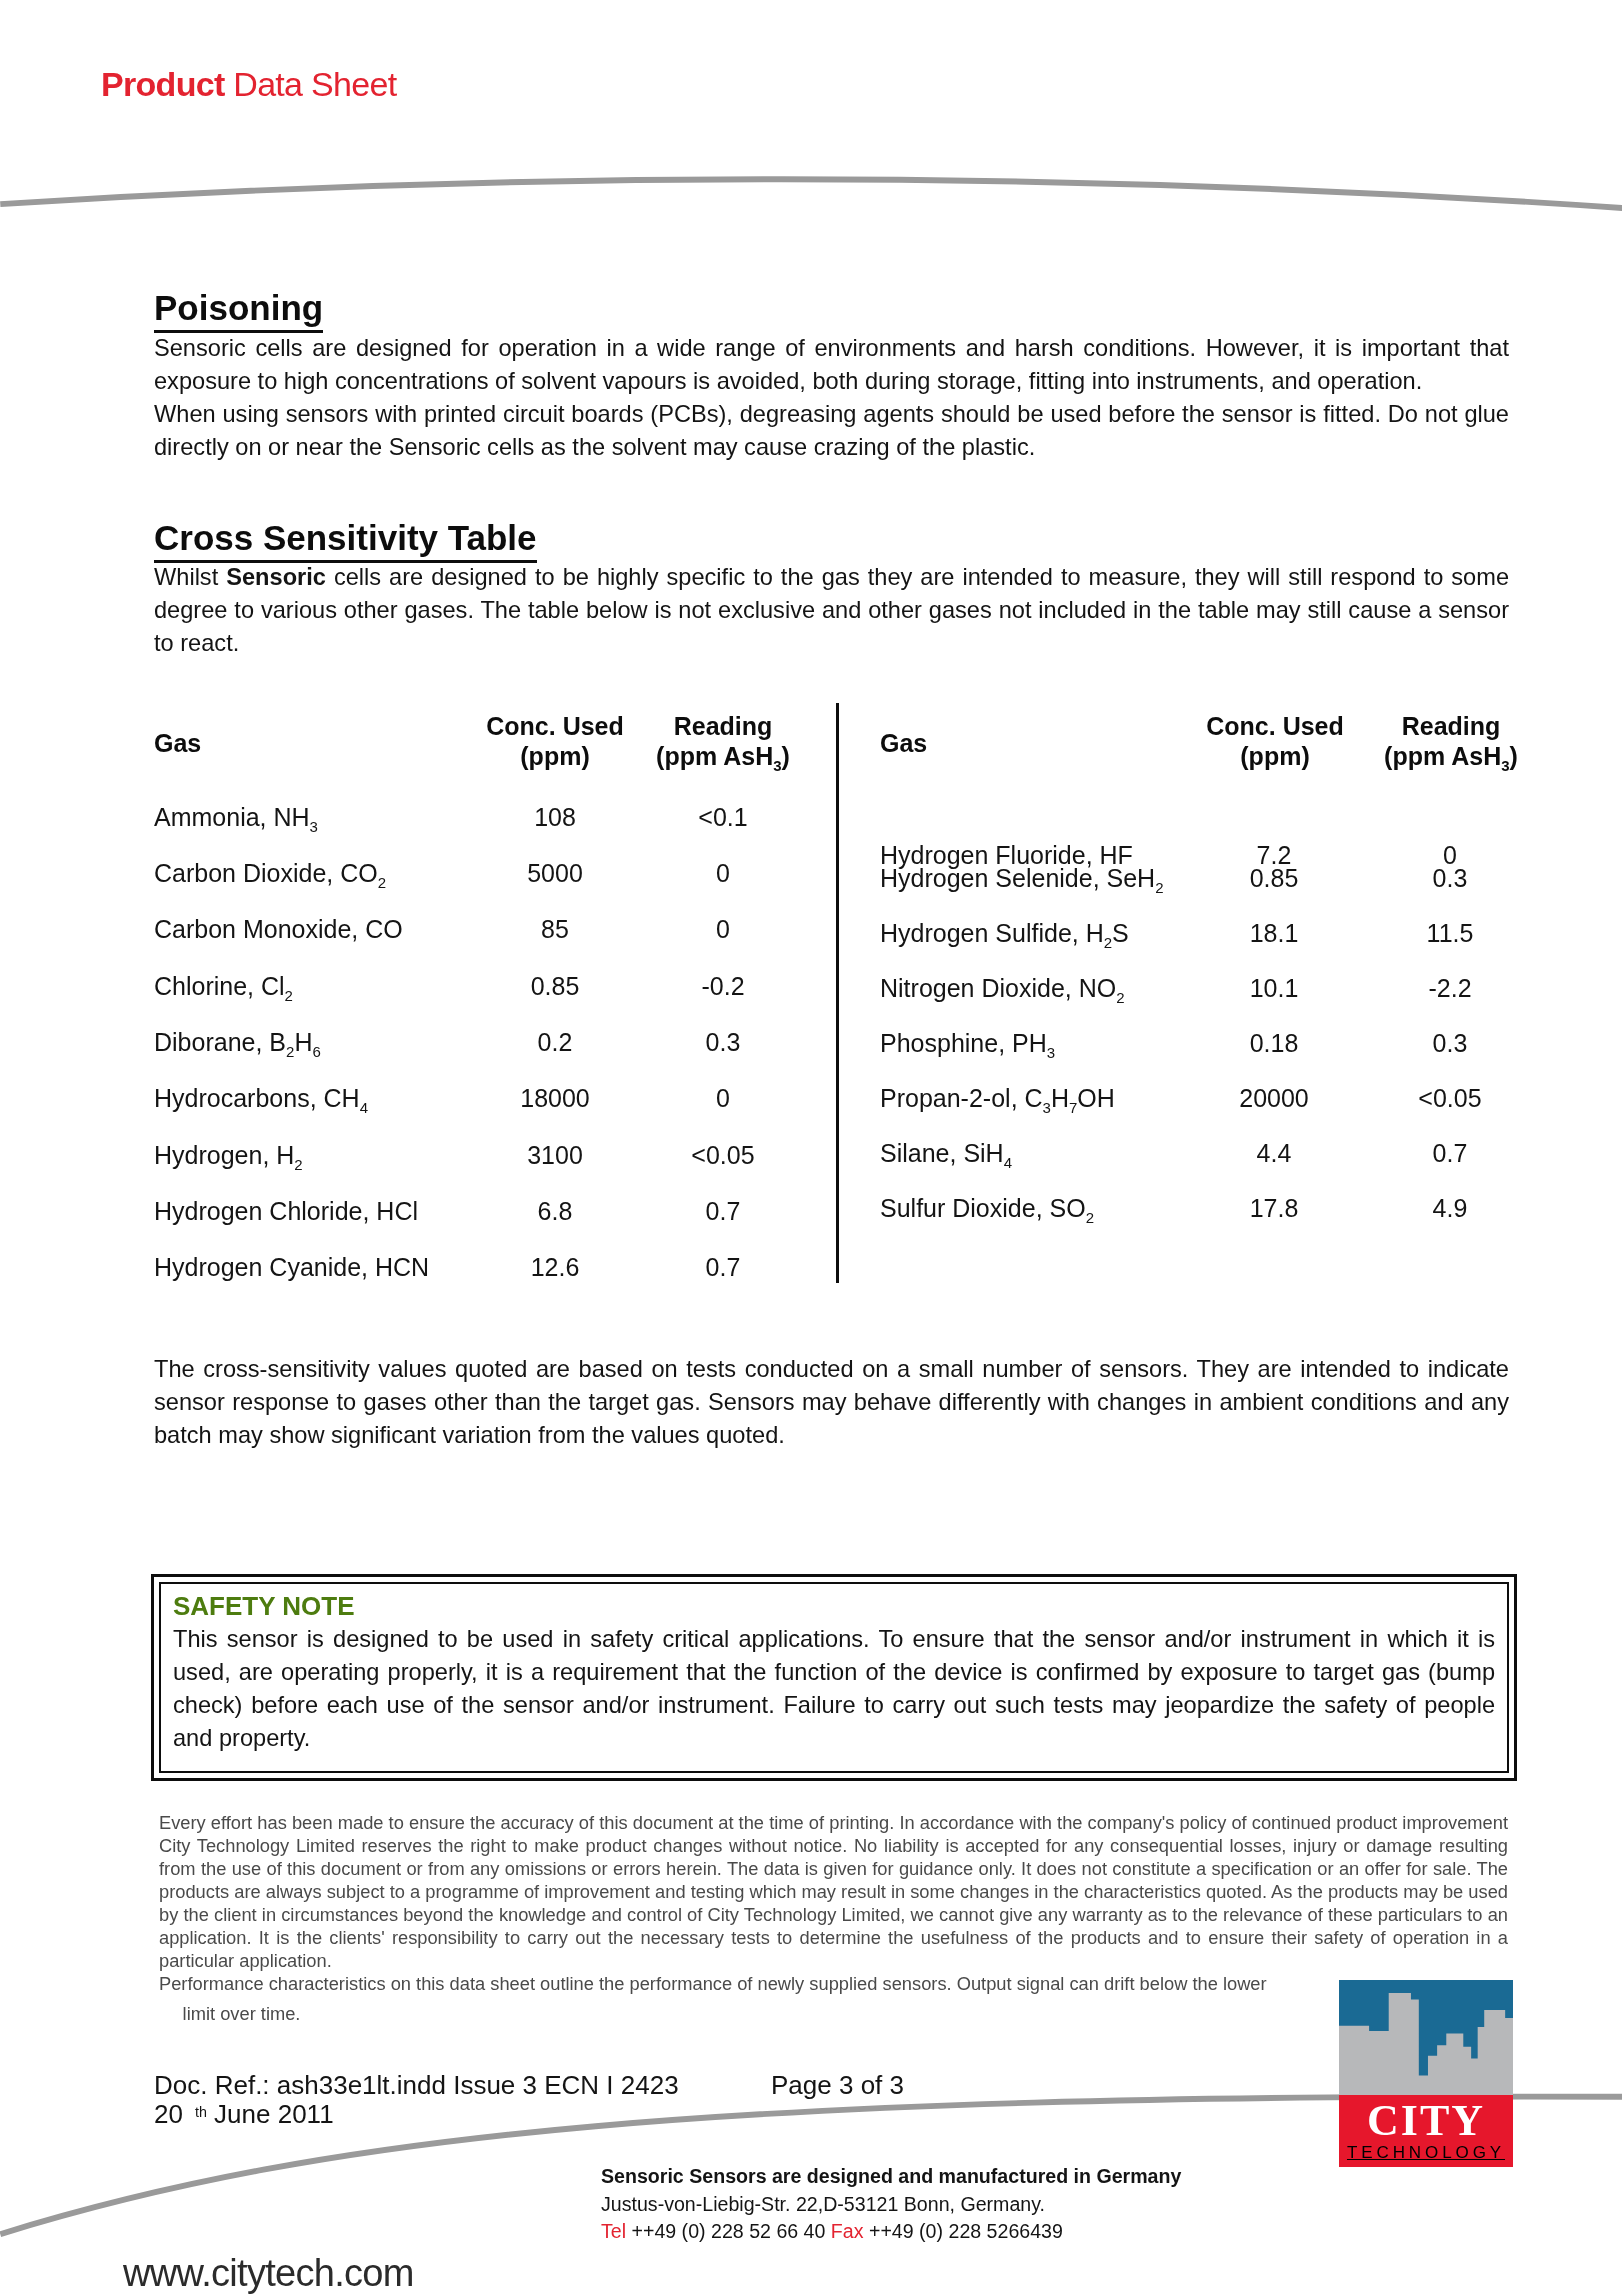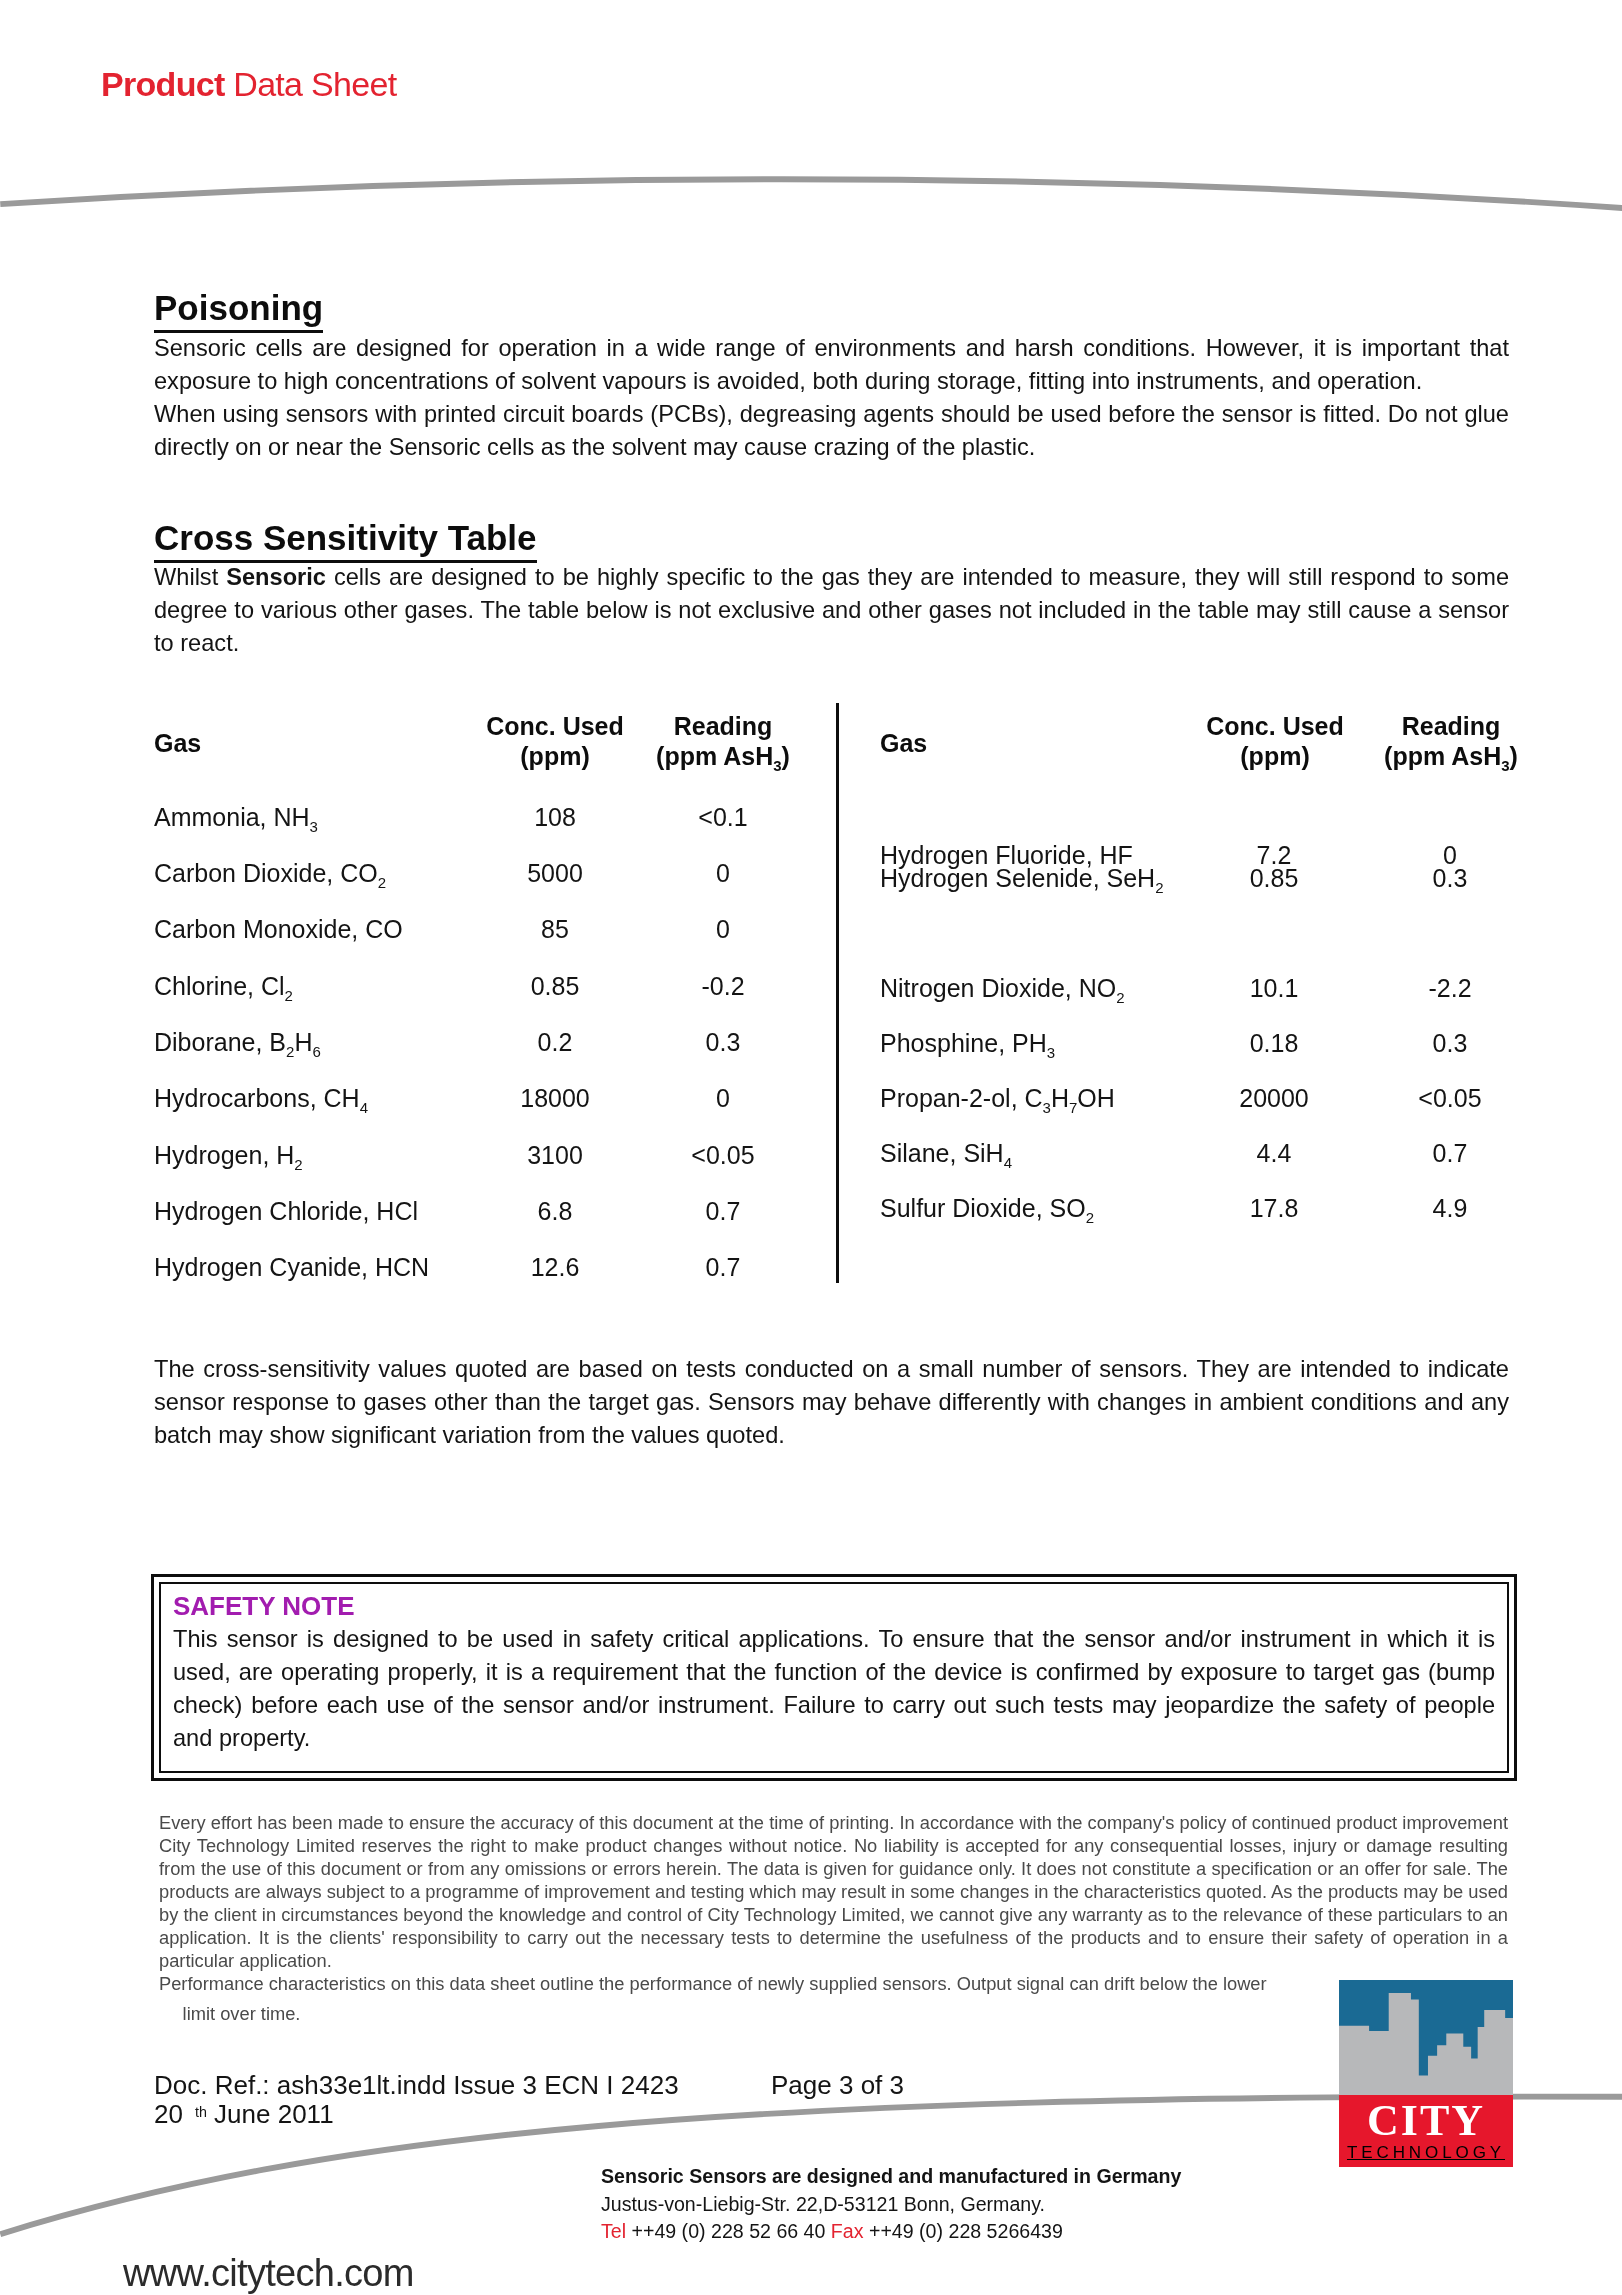--- a/index.html
+++ b/index.html
@@ -32,21 +32,21 @@
   #left-rows .c{left:303px;}
   #left-rows .r{left:471px;}
   #right-rows{left:880px; width:664px;}
   #right-rows .c{left:296px;}
   #right-rows .r{left:472px;}
   sub{font-size:0.60em; line-height:0; vertical-align:-0.40em;}
   sup{font-size:0.55em; line-height:0; vertical-align:0.45em;padding-left:12px;}
   
   #safety-outer{left:151px; top:1574px; width:1366px; height:207px; border:3.9px solid #0d0d0d; box-sizing:border-box;}
   #safety-inner{position:absolute; left:5.2px; top:5.2px; right:5.2px; bottom:5.2px; border:2.6px solid #0d0d0d; padding:5.2px 11.8px; box-sizing:border-box;}
-  #safety-title{font-size:26px; font-weight:700; color:#a21caf; line-height:34px;}
+  #safety-title{font-size:26px; font-weight:700; color:#4d7c0f; line-height:34px;}
   #safety-body{font-size:23.6px; line-height:33px; text-align:justify; color:#141414;}
   
   #disclaimer{left:159px; top:1811px; width:1349px; font-size:18.3px; line-height:23px; color:#4a4a4a;}
   #disclaimer .just{text-align:justify;}
   #perf-line{width:1178px;}
   #limit-line{margin-top:7.2px; padding-left:23.6px;}
   
   .docref{font-size:26px; color:#141414; white-space:nowrap;}
   
   #logo{left:1339px; top:1980px; width:174px; height:191px;}
@@ -161,20 +161,25 @@
   <div class="abs rows-layer" id="right-rows">
       <div class="trow" style="top: 809px; margin-top: 32px;">
         <span class="cell g"><span>Hydrogen Fluoride, HF</span></span>
         <span class="cell c">7.2</span>
         <span class="cell r">0</span>
       </div>
       <div class="trow" style="top: 864px;">
         <span class="cell g"><span>Hydrogen Selenide, SeH</span><sub>2</sub></span>
         <span class="cell c">0.85</span>
         <span class="cell r">0.3</span>
+      </div>
+      <div class="trow" style="top: 919px;">
+        <span class="cell g"><span>Hydrogen Sulfide, H</span><sub>2</sub><span>S</span></span>
+        <span class="cell c">18.1</span>
+        <span class="cell r">11.5</span>
       </div>
       <div class="trow" style="top: 974px;">
         <span class="cell g"><span>Nitrogen Dioxide, NO</span><sub>2</sub></span>
         <span class="cell c">10.1</span>
         <span class="cell r">-2.2</span>
       </div>
       <div class="trow" style="top: 1029px;">
         <span class="cell g"><span>Phosphine, PH</span><sub>3</sub></span>
         <span class="cell c">0.18</span>
         <span class="cell r">0.3</span>

